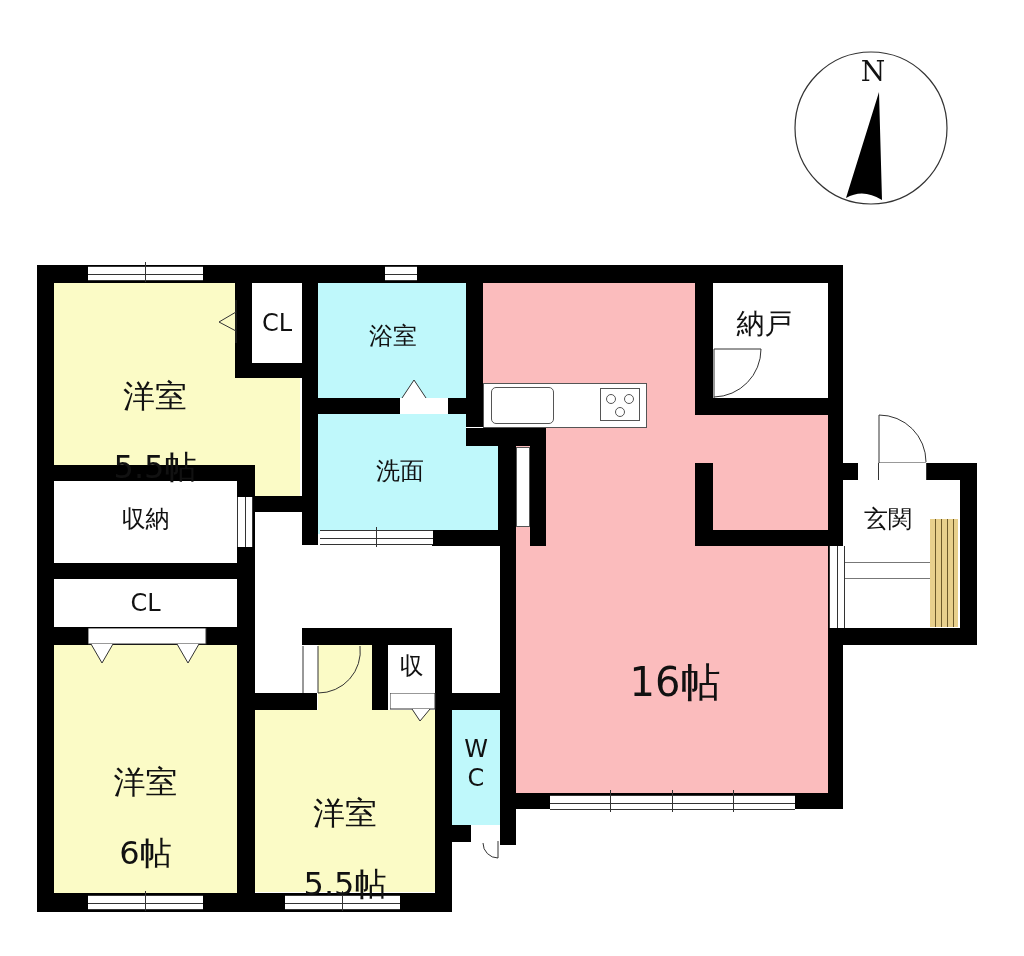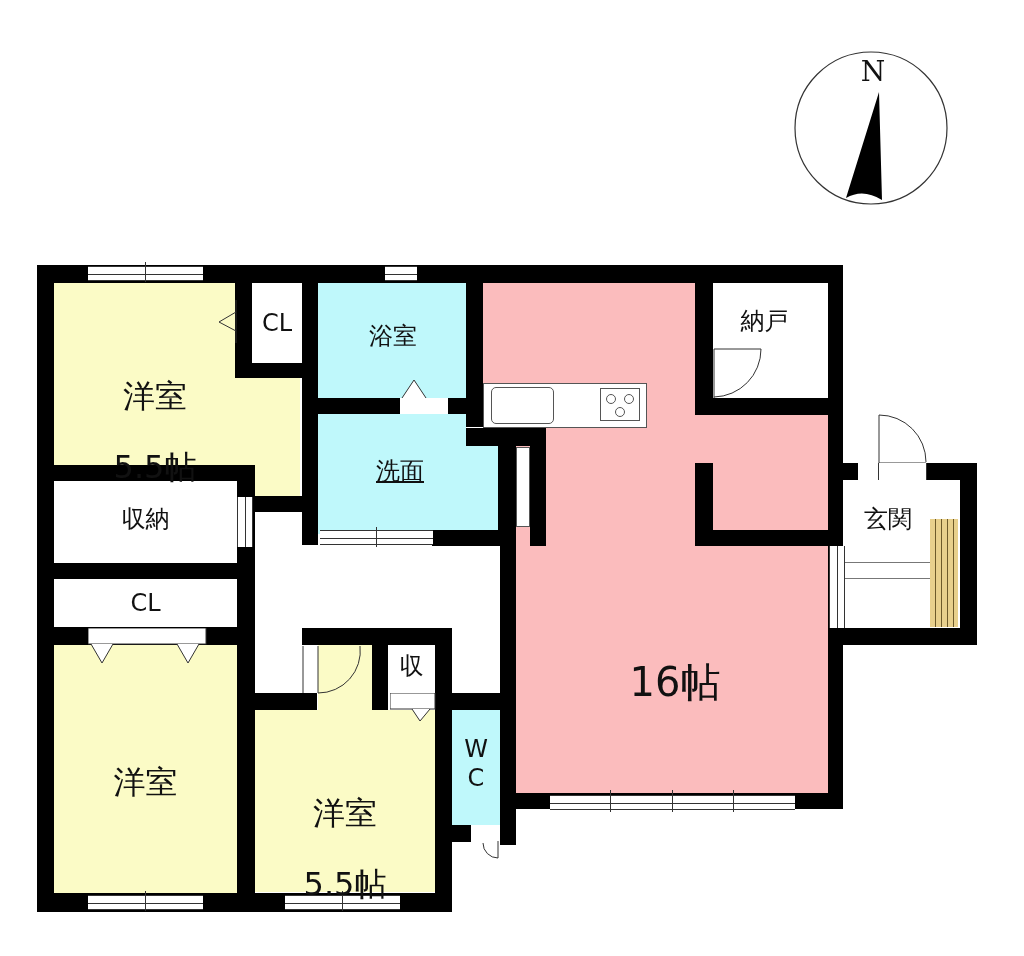--- a/index.html
+++ b/index.html
@@ -140,27 +140,28 @@
 
 <div class="abs" style="left:930px;top:519px;width:28px;height:108px;background:repeating-linear-gradient(90deg,#e8d08c 0 5px,#6d5a2a 5px 6px);"></div>
 <div class="abs" style="left:845px;top:562px;width:85px;height:17px;border-top:1px solid #777;border-bottom:1px solid #777;"></div>
 
 <div class="lbl" style="left:85px;top:343px;width:140px;font-size:32px;">
   <div>洋室</div>
   <div>5.5帖</div>
 </div>
 <div class="lbl" style="left:252px;top:310px;width:50px;font-size:24px;">CL</div>
 <div class="lbl" style="left:330px;top:323px;width:126px;font-size:24px;">浴室</div>
-<div class="lbl" style="left:330px;top:458px;width:140px;font-size:24px;text-decoration:underline;">洗面</div>
-<div class="lbl" style="left:713px;top:308px;width:103px;font-size:24px;">納戸</div>
+<div class="lbl" style="left:330px;top:458px;width:140px;font-size:24px;">洗面</div>
+<div class="lbl" style="left:713px;top:308px;width:103px;font-size:28px;">納戸</div>
 <div class="lbl" style="left:843px;top:506px;width:90px;font-size:24px;">玄関</div>
 <div class="lbl" style="left:54px;top:506px;width:183px;font-size:24px;">収納</div>
 <div class="lbl" style="left:54px;top:590px;width:183px;font-size:24px;">CL</div>
 <div class="lbl" style="left:54px;top:729px;width:183px;font-size:32px;">
   <div>洋室</div>
+  <div>6帖</div>
 </div>
 <div class="lbl" style="left:275px;top:760px;width:140px;font-size:32px;">
   <div>洋室</div>
   <div>5.5帖</div>
 </div>
 <div class="lbl" style="left:388px;top:653px;width:47px;font-size:24px;">収</div>
 <div class="lbl" style="left:452px;top:735px;width:48px;font-size:24px;line-height:1.2;">W
 C</div>
 <div class="lbl" style="left:580px;top:615px;width:190px;font-size:40px;">
   <div>16帖</div>

